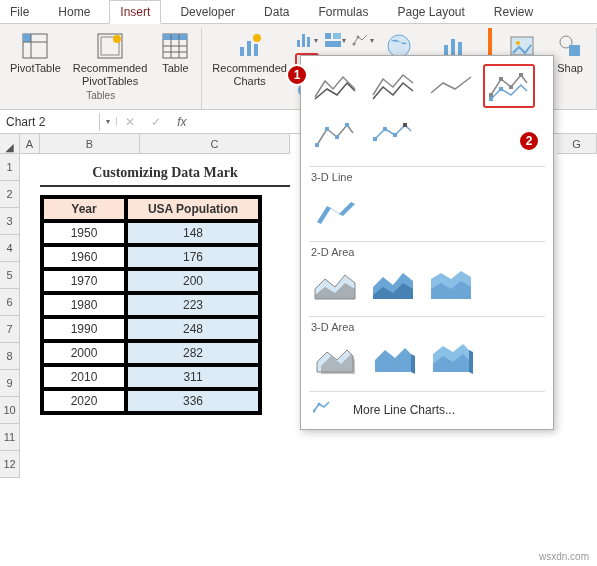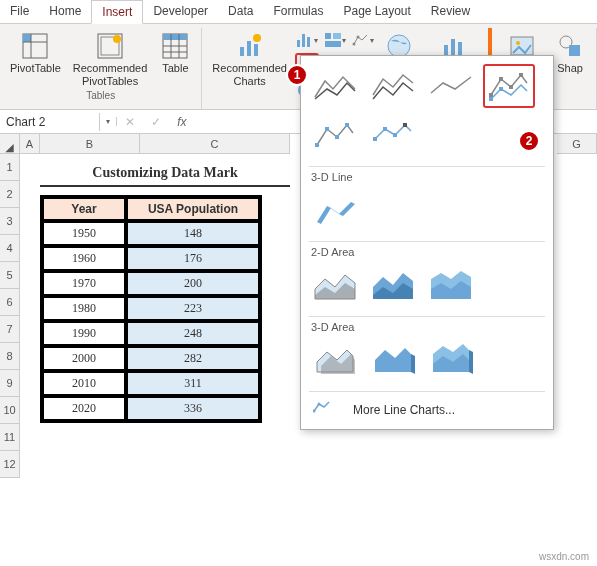--- a/index.html
+++ b/index.html
@@ -1,17 +1,17 @@
 <!DOCTYPE html>
 <html><head>
   <meta charset="utf-8">
   <style>
     * { box-sizing: border-box; margin: 0; padding: 0; font-family: 'Segoe UI', sans-serif; }
     body { width: 597px; height: 566px; background: #fff; font-size: 12px; color: #333; overflow: hidden; position: relative; }
-    .tabs { display: flex; border-bottom: 1px solid #ccc; height: 24px; align-items: flex-start; }
+    .tabs { display: flex; border-bottom: 1px solid #ccc; height: 24px; align-items: center; gap: 9px; }
     .tab { padding: 4px 10px; font-size: 12px; color: #444; cursor: pointer; }
     .tab.active { background: #fff; border: 1px solid #ccc; border-bottom: 1px solid #fff; color: #7f1d1d; font-weight: 400; margin-bottom: -1px; }
     .ribbon { background: #f3f2f1; border-bottom: 1px solid #ccc; height: 86px; display: flex; padding: 4px 0 0 0; }
     .ribbon-group { display: flex; flex-direction: column; align-items: center; border-right: 1px solid #d4d4d4; padding: 0 6px; }
     .ribbon-group-items { display: flex; flex: 1; align-items: flex-start; gap: 4px; }
     .ribbon-group-label { font-size: 10px; color: #666; padding-bottom: 12px; }
     .ribbon-btn { display: flex; flex-direction: column; align-items: center; padding: 2px 4px; font-size: 11px; cursor: pointer; text-align: center; line-height: 1.2; }
     .ribbon-btn .icon-lg { width: 32px; height: 32px; display: flex; align-items: center; justify-content: center; }
     .ribbon-btn-sm { width: 24px; height: 24px; display: flex; align-items: center; justify-content: center; cursor: pointer; }
     .ribbon-col { display: flex; flex-direction: column; gap: 1px; }
@@ -31,21 +31,21 @@
     .colh.c { width: 150px; }
     .colh.g { width: 40px; }
     .sheet { flex: 1; }
     .sheetbody { position: relative; }
     .title-cell { margin: 6px 0 0 20px; width: 250px; height: 27px; text-align: center; font-weight: bold; font-size: 14px; border-bottom: 2px solid #333; line-height: 25px; font-family: Liberation Serif, serif; }
     .table { margin: 8px 0 0 20px; border-collapse: collapse; }
     .table th, .table td { border: 4px solid #000000; padding: 3px 8px; height: 21px; font-size: 12px; }
     .table th { background: #fce4d6; font-weight: bold; text-align: center; }
     .table th.c1 { width: 84px; }
     .table th.c2 { width: 134px; }
-    .table td { text-align: center; font-family: Liberation Serif, serif; }
+    .table td { text-align: center; }
     .table td.selcol { background: #ddebf7; }
     .dropdown { position: absolute; top: 55px; left: 300px; width: 254px; background: #fff; border: 1px solid #aaa; box-shadow: 2px 2px 8px rgba(0,0,0,0.25); padding: 8px; z-index: 10; }
     .dd-section-label { font-size: 11px; color: #555; margin: 4px 2px 6px; }
     .dd-grid { display: flex; flex-wrap: wrap; gap: 6px; margin-bottom: 8px; }
     .dd-item { width: 52px; height: 44px; border: 1px solid transparent; display: flex; align-items: center; justify-content: center; cursor: pointer; }
     .dd-item.hl { border: 2px solid #d33; border-radius: 3px; }
     .dd-sep { border-top: 1px solid #ddd; margin: 4px 0; }
     .dd-more { display: flex; align-items: flex-end; gap: 22px; padding: 4px; font-size: 12px; cursor: pointer; }
     .badge { position: absolute; width: 22px; height: 22px; background: #c00000; border: 2px solid #fff; border-radius: 50%; color: #fff; font-size: 12px; font-weight: bold; display: flex; align-items: center; justify-content: center; z-index: 20; }
     .badge1 { top: 64px; left: 286px; }

